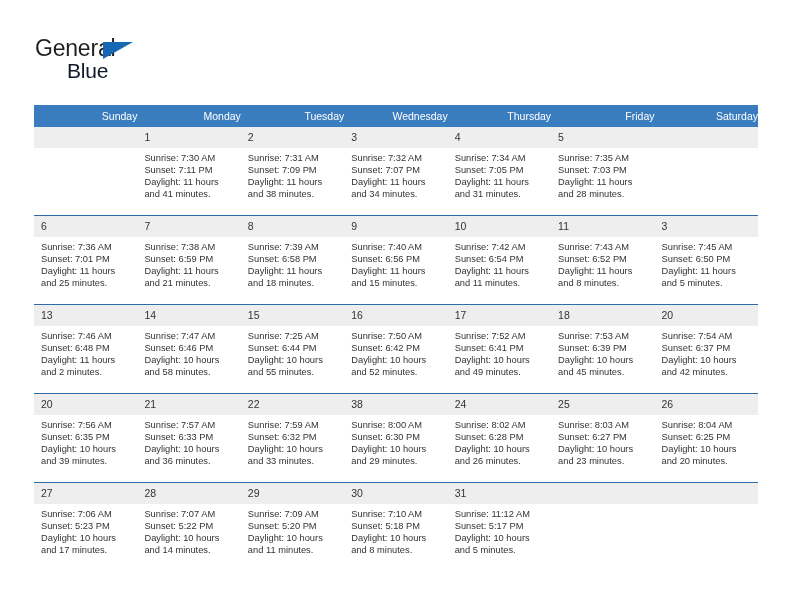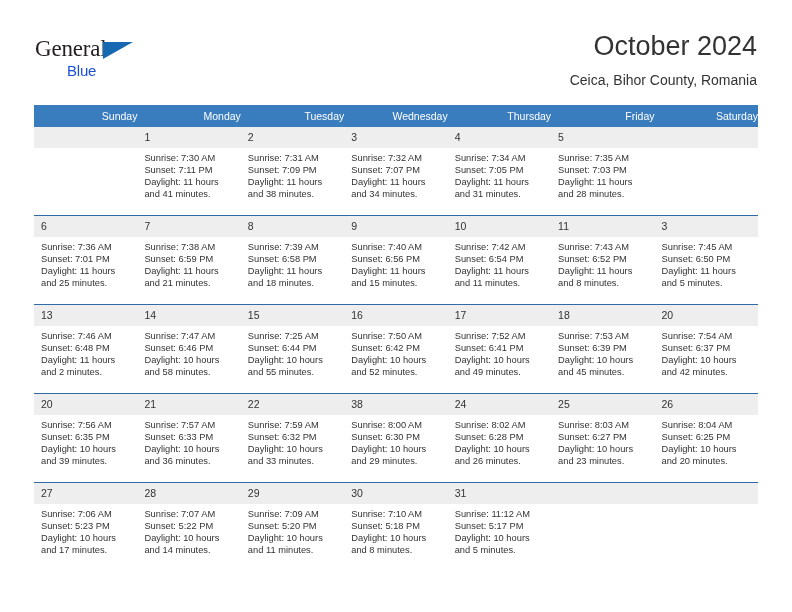--- a/index.html
+++ b/index.html
@@ -37,38 +37,38 @@
     height: 52px;
   }
   .logo-general {
     position: absolute;
     left: 0;
     top: 0;
     font-size: 23px;
     line-height: 25px;
     color: #231f20;
     letter-spacing: -0.2px;
-    font-family: Liberation Serif, serif;
+    font-family: Liberation Sans, sans-serif;
   }
   .logo-triangle {
     position: absolute;
     left: 68px;
     top: 6px;
     width: 0;
     height: 0;
     border-left: 30px solid #1668b3;
     border-bottom: 17px solid transparent;
   }
   .logo-blue {
     position: absolute;
     left: 32px;
     top: 22px;
-    font-size: 15px;
+    font-size: 21px;
     line-height: 25px;
-    color: #1d4ed8;
+    color: #0f172a;
     letter-spacing: -0.2px;
   }
 
   .title-block {
     position: absolute;
     right: 0;
     top: 0;
     text-align: right;
   }
   .month-title {
@@ -143,24 +143,20 @@
 <div class="page">
 
   <div class="header">
 
     <div class="logo">
       <span class="logo-general">General</span>
       <span class="logo-triangle"></span>
       <span class="logo-blue">Blue</span>
     </div>
 
-    <div class="title-block">
-      <div class="month-title">October 2024</div>
-      <div class="location-sub">Ceica, Bihor County, Romania</div>
-    </div>
 
   </div>
 
   <table class="calendar">
     <colgroup>
       <col style="width:14.2857%">
         <col style="width:14.2857%">
         <col style="width:14.2857%">
       <col style="width:14.2857%">
         <col style="width:14.2857%">

